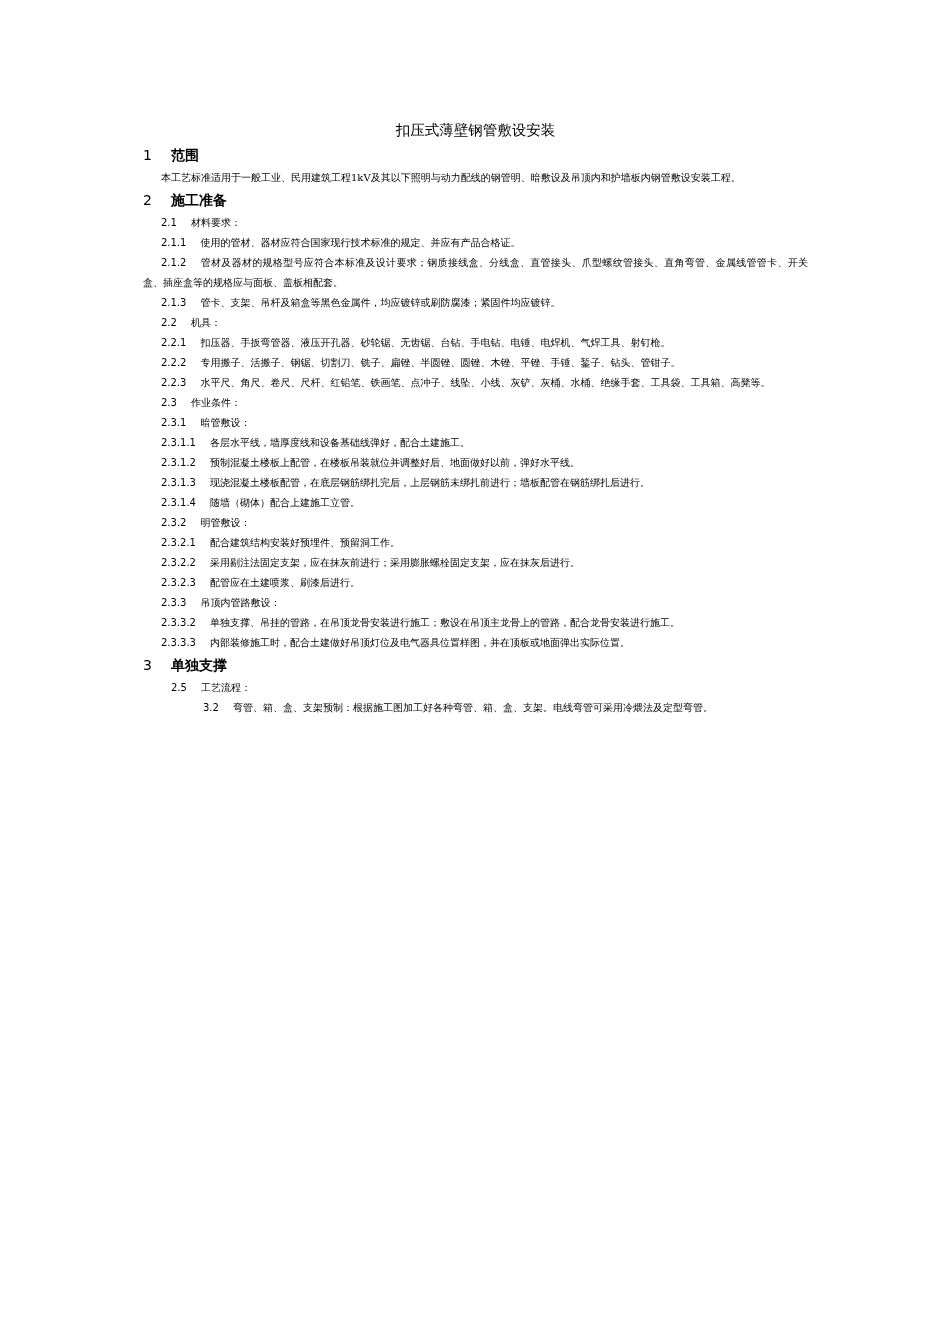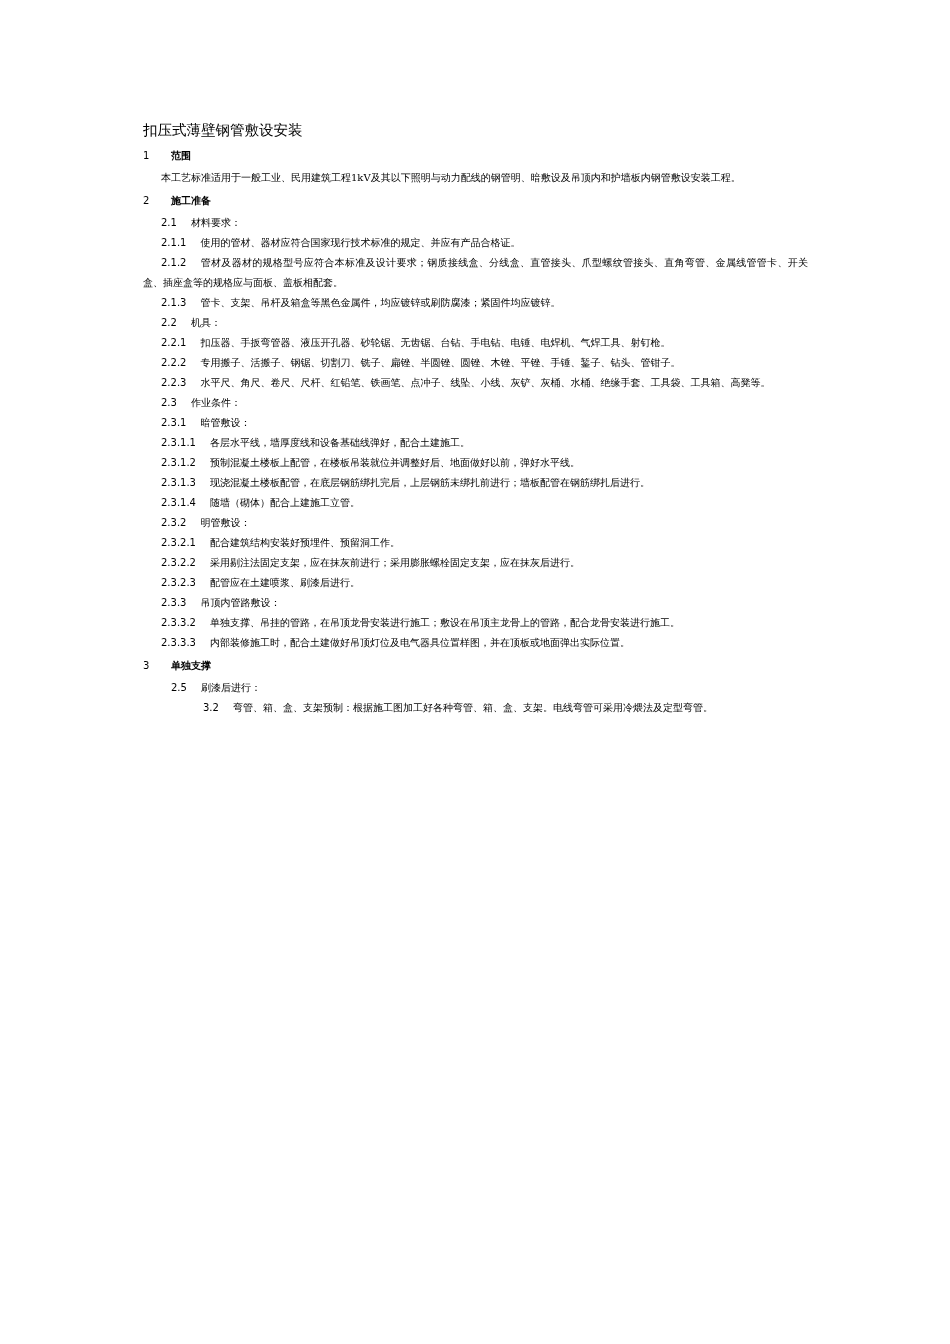--- a/index.html
+++ b/index.html
@@ -1,20 +1,20 @@
 <!DOCTYPE html>
 <html><head>
 <meta charset="utf-8">
 <style>
   html, body { margin: 0; padding: 0; background: #ffffff; }
   body { width: 950px; height: 1344px; position: relative; overflow: hidden;
          font-family: "DejaVu Serif", serif; color: #000; }
   .page { position: absolute; left: 143px; top: 118px; width: 665px; }
-  .title { text-align: left; font-size: 14.5px; line-height: 25px; height: 25px; margin-bottom: 0; }
-  .h1 { font-family: "DejaVu Sans", sans-serif; font-weight: bold; font-size: 10px; line-height: 25px; }
+  .title { text-align: center; font-size: 14.5px; line-height: 25px; height: 25px; margin-bottom: 0; }
+  .h1 { font-family: "DejaVu Sans", sans-serif; font-weight: bold; font-size: 14px; line-height: 25px; }
   .h1 .num { display: inline-block; width: 28px; font-weight: normal; }
   .p { font-size: 10px; line-height: 20px; text-align: justify; }
   .ind1 { text-indent: 18px; }
   .ind2 { text-indent: 28px; }
   .ind3 { text-indent: 60px; }
   .num { font-family: "DejaVu Sans", sans-serif; }
   .gap { display: inline-block; width: 14px; }
 </style>
 </head>
 <body>
@@ -43,15 +43,15 @@
   <div class="p ind1"><span class="num">2.3.1.4</span><span class="gap"></span><span>随墙（砌体）配合上建施工立管。</span></div>
   <div class="p ind1"><span class="num">2.3.2</span><span class="gap"></span><span>明管敷设：</span></div>
   <div class="p ind1"><span class="num">2.3.2.1</span><span class="gap"></span><span>配合建筑结构安装好预埋件、预留洞工作。</span></div>
   <div class="p ind1"><span class="num">2.3.2.2</span><span class="gap"></span><span>采用剔注法固定支架，应在抹灰前进行；采用膨胀螺栓固定支架，应在抹灰后进行。</span></div>
   <div class="p ind1"><span class="num">2.3.2.3</span><span class="gap"></span><span>配管应在土建喷浆、刷漆后进行。</span></div>
   <div class="p ind1"><span class="num">2.3.3</span><span class="gap"></span><span>吊顶内管路敷设：</span></div>
   <div class="p ind1"><span class="num">2.3.3.2</span><span class="gap"></span><span>单独支撑、吊挂的管路，在吊顶龙骨安装进行施工；敷设在吊顶主龙骨上的管路，配合龙骨安装进行施工。</span></div>
   <div class="p ind1"><span class="num">2.3.3.3</span><span class="gap"></span><span>内部装修施工时，配合土建做好吊顶灯位及电气器具位置样图，并在顶板或地面弹出实际位置。</span></div>
 
   <div class="h1"><span class="num">3</span><span>单独支撑</span></div>
-  <div class="p ind2"><span class="num">2.5</span><span class="gap"></span><span>刷漆后进行：</span></div>
+  <div class="p ind2"><span class="num">2.5</span><span class="gap"></span><span>工艺流程：</span></div>
   <div class="p ind3"><span class="num">3.2</span><span class="gap"></span><span>弯管、箱、盒、支架预制：根据施工图加工好各种弯管、箱、盒、支架。电线弯管可采用冷煨法及定型弯管。</span></div>
 </div>
 
 </body></html>

